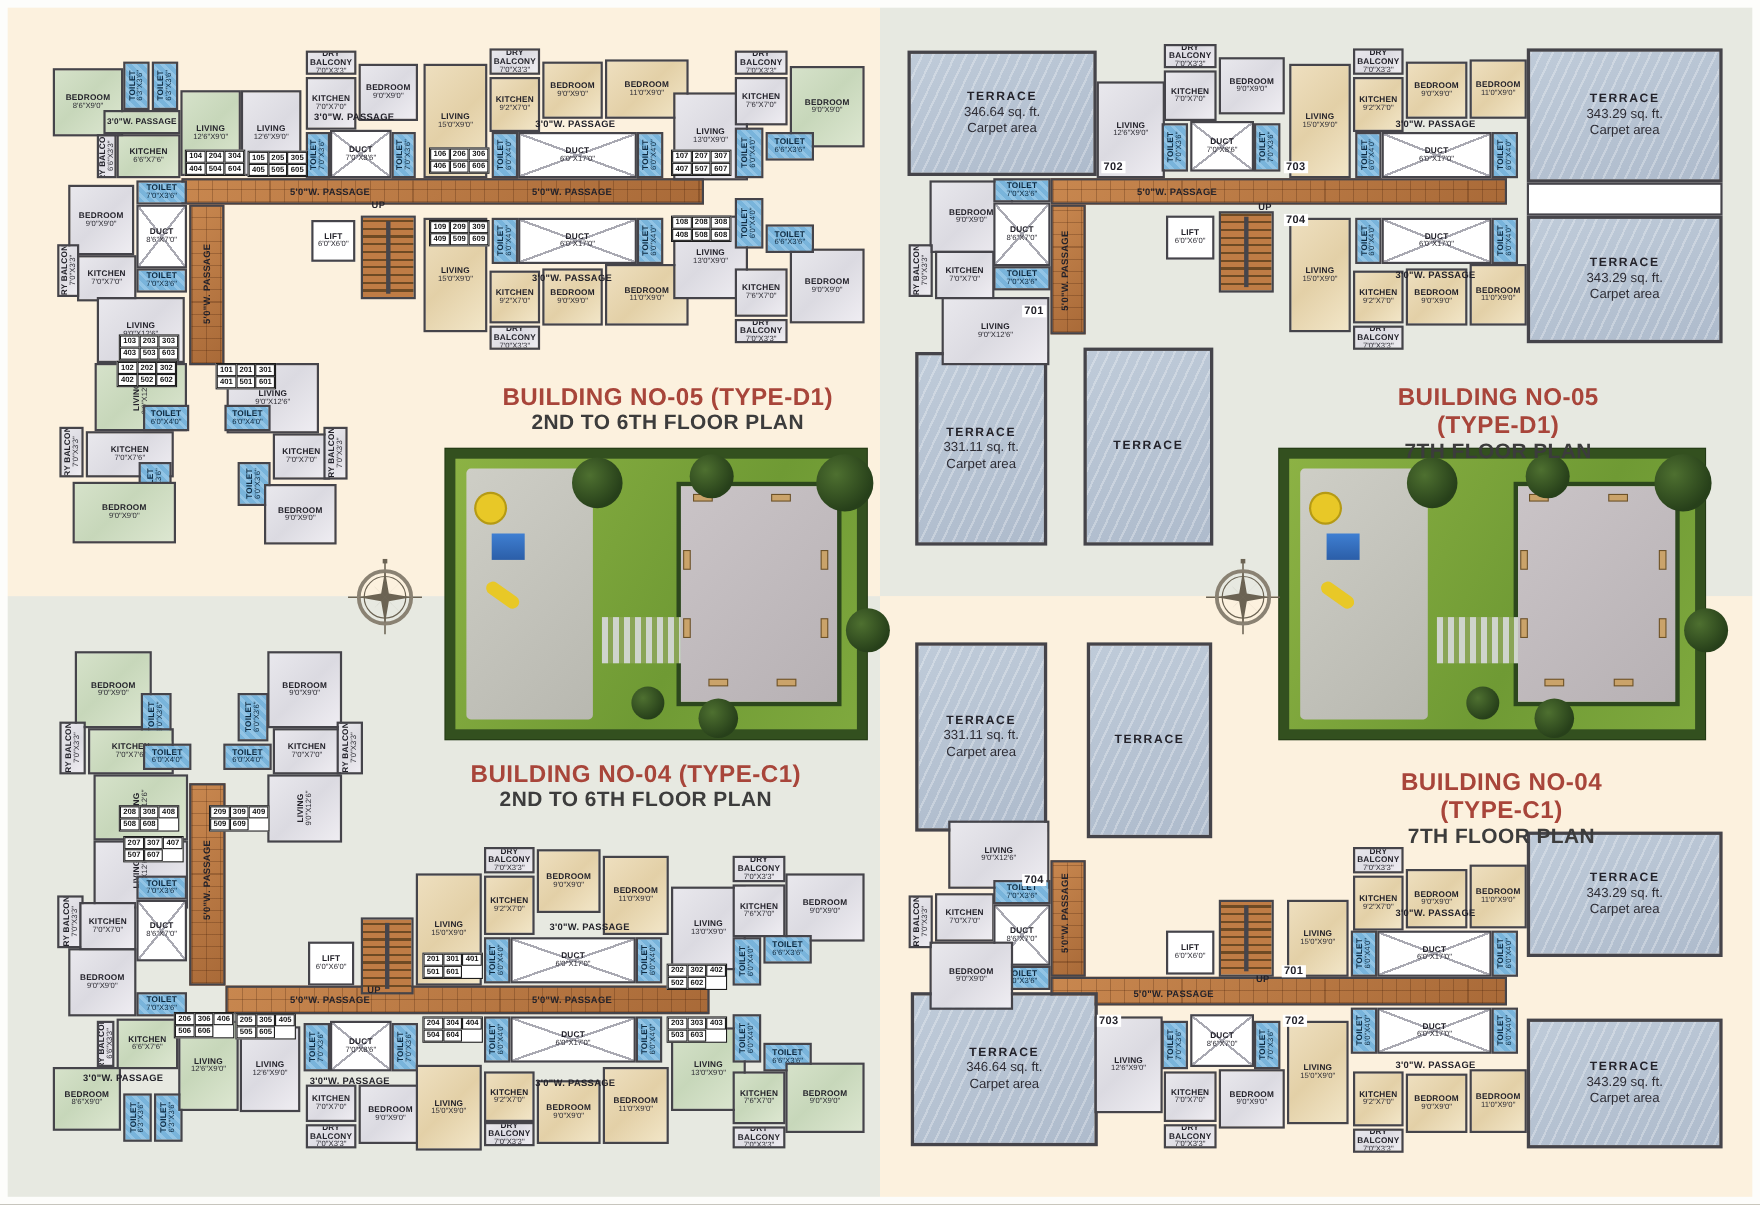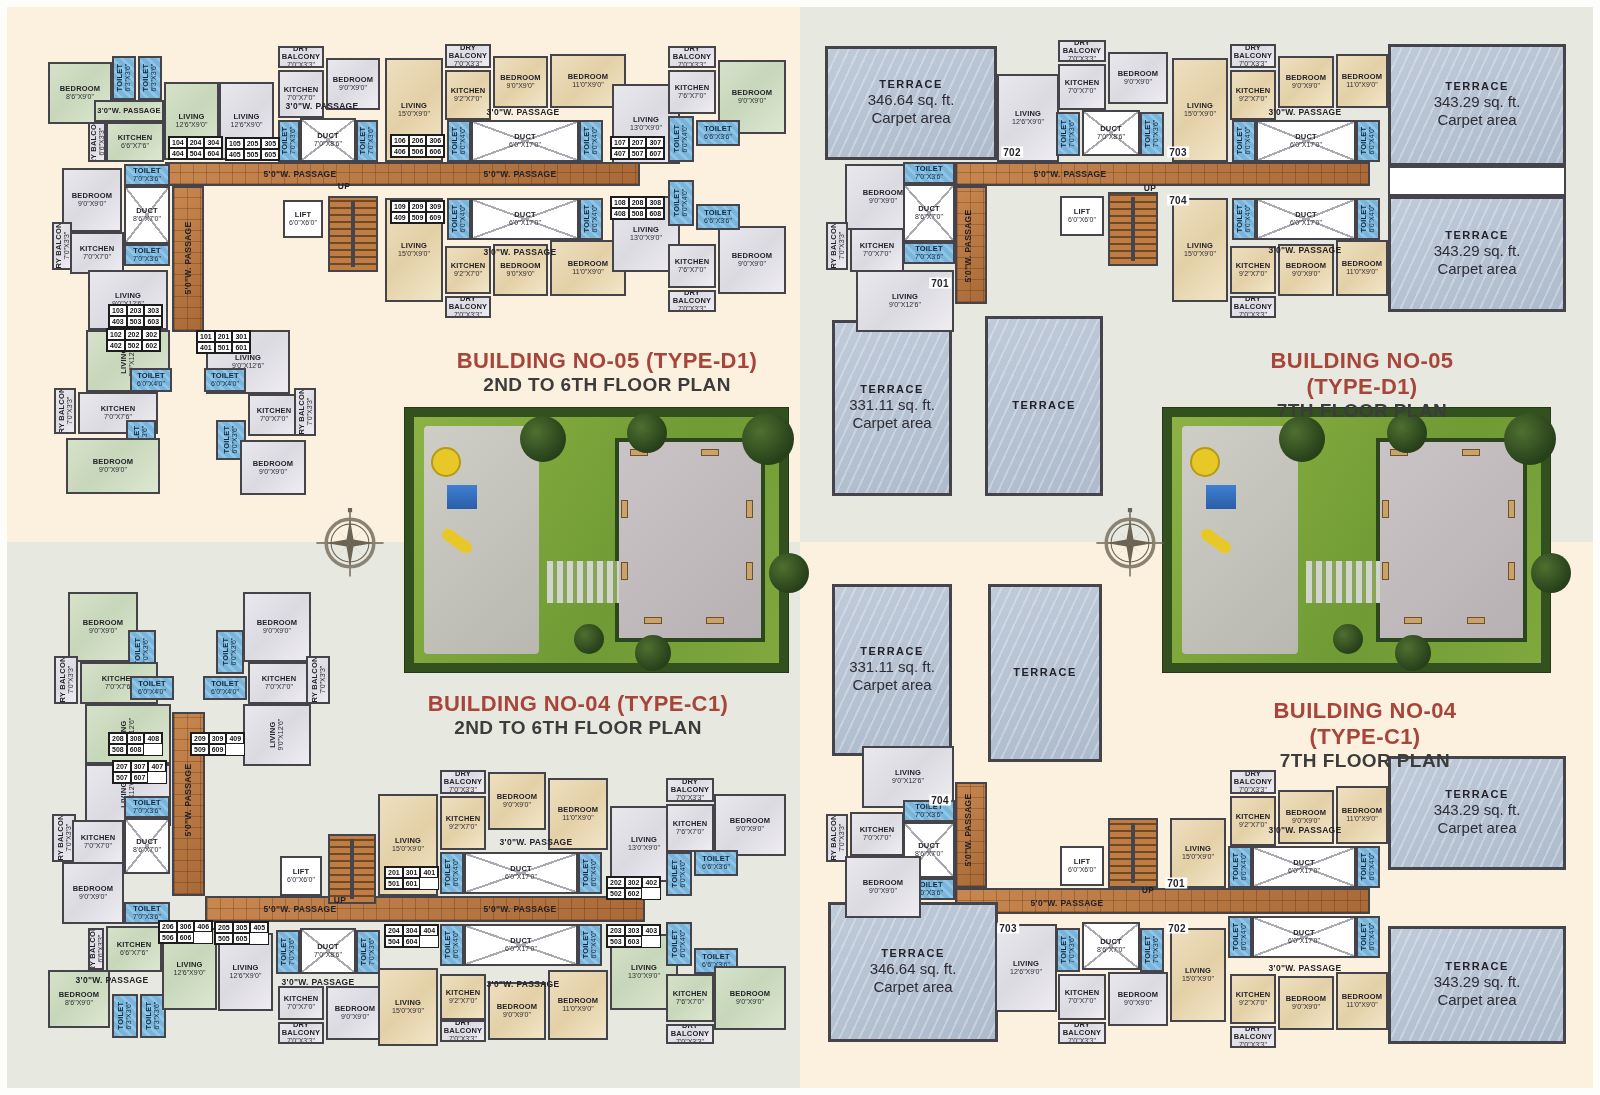--- a/index.html
+++ b/index.html
@@ -31,21 +31,21 @@
   .rv{background:#fff;z-index:1;}
   .rp{background-image:
      repeating-linear-gradient(0deg,rgba(60,25,5,.25) 0 1px,transparent 1px 11px),
      repeating-linear-gradient(90deg,rgba(60,25,5,.25) 0 1px,transparent 1px 13px),
      linear-gradient(135deg,#c8874f,#a96a38);background-color:#bf7b45;z-index:1;}
   .rs{background:repeating-linear-gradient(0deg,#bf7c45 0 5px,#6e4a24 5px 7px);}
   .rs:after{content:"";position:absolute;left:46%;top:4%;width:8%;height:92%;background:#46454b;}
   .rT{background:repeating-linear-gradient(115deg,rgba(255,255,255,.28) 0 2px,transparent 2px 9px),
       linear-gradient(160deg,#bfcbd9,#aebbcc);border-width:3px;}
   .rT .rn{font-size:11px;letter-spacing:1.5px;}
-  .rT .rdim{font-size:15px;line-height:1.2;max-width:90px;}
+  .rT .rdim{font-size:12px;line-height:1.2;max-width:90px;}
 
   
   .plate{position:absolute;z-index:4;display:flex;flex-direction:column;background:#fff;border:1px solid #1d1d1d;}
   .prow{display:flex;}
   .pcell{border:1px solid #1d1d1d;font-size:7px;font-weight:bold;color:#111;
          padding:0 2px;background:#fff;line-height:9px;white-space:nowrap;}
 
   
   .ftext{position:absolute;z-index:5;font-size:8.5px;font-weight:bold;color:#23222a;
          white-space:nowrap;transform:translate(-50%,-50%);letter-spacing:.3px;}

